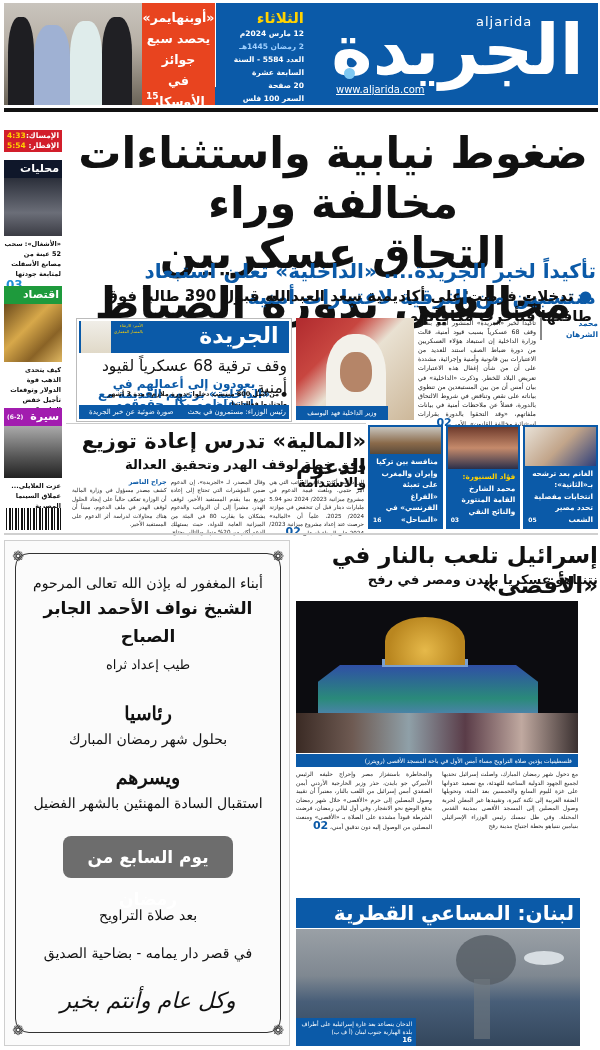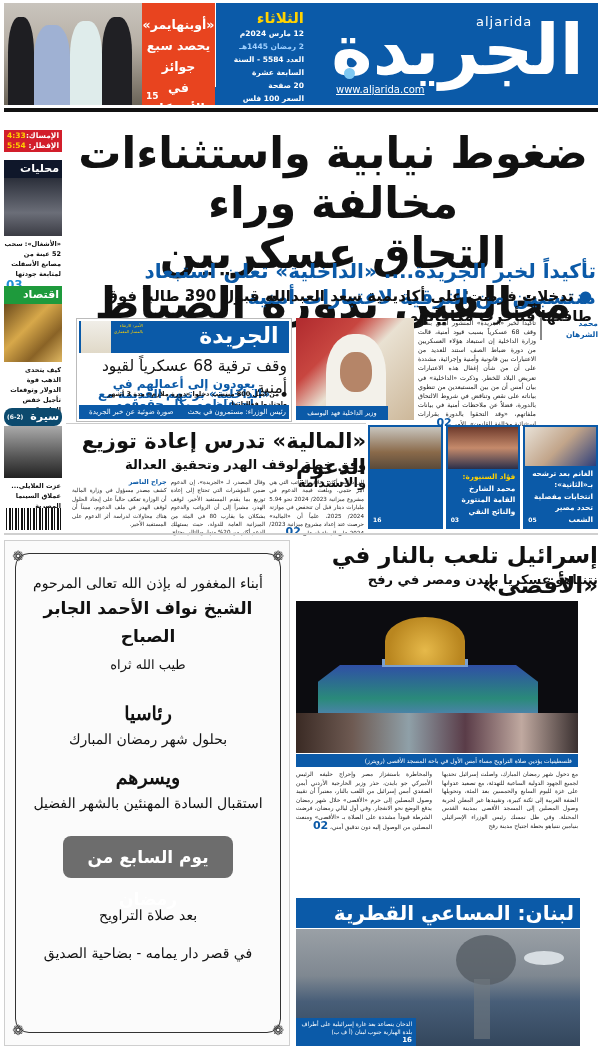--- a/index.html
+++ b/index.html
@@ -5,21 +5,21 @@
   * { box-sizing: border-box; margin: 0; padding: 0; }
   html, body { width: 600px; height: 1050px; overflow: hidden; background: #fff; }
   body { font-family: "DejaVu Sans", sans-serif; direction: rtl; position: relative; color: #111; }
 
   
   .mast { position: absolute; top: 0; left: 0; width: 600px; height: 107px; }
   .oscar-photo { position: absolute; left: 4px; top: 3px; width: 138px; height: 102px;
     background: linear-gradient(180deg,#c9c4bd 0%,#b7b0a6 40%,#6b6458 100%); overflow: hidden; }
   .oscar-photo .p { position:absolute; bottom:0; border-radius: 40% 40% 0 0; }
   .oscar-red { position: absolute; left: 142px; top: 3px; width: 73px; height: 102px; background: #e8441f; color: #fff;
-    text-align: center; font-weight: bold; font-size: 12.5px; line-height: 21px; padding-top: 11px; }
+    text-align: center; font-weight: bold; font-size: 12.5px; line-height: 21px; padding-top: 4px; }
   .oscar-red .pg { position:absolute; left:4px; bottom:4px; font-size:9px; line-height:10px; }
   .mast-blue { position: absolute; left: 215px; top: 3px; width: 383px; height: 102px; background: #0b5aa8; }
   .date-box { position: absolute; left: 215px; top: 3px; width: 95px; height: 84px; color:#fff; text-align: right; padding: 6px 6px 0 0;
     border-left: 1px solid #fff; }
   .date-box .day { color: #ffd200; font-weight: bold; font-size: 15px; line-height: 18px; }
   .date-box .ln { font-size: 7.5px; line-height: 13px; font-weight: bold; }
   .date-box .ln.light { color: #9fd0ff; }
   .logo-ar { position: absolute; left: 330px; top: 10px; width: 255px; height: 80px; color: #fff; font-weight: bold;
     font-size: 70px; line-height: 80px; text-align: center; letter-spacing: -2px; font-family: "DejaVu Sans", sans-serif; }
   .logo-en { position: absolute; left: 476px; top: 14px; color: #fff; font-size: 13px; letter-spacing: 1px; direction: ltr; }
@@ -172,21 +172,21 @@
 </div>
 
 <div class="side" style="top:286px;">
   <div class="sec-head" style="background:#1e9a3c;">اقتصاد</div>
   <div class="sec-thumb" style="background:linear-gradient(135deg,#6b4a1c,#d7a84a 40%,#8a6326 70%,#e0b862);"></div>
   <div class="sec-text">كيف يتحدى الذهب قوة الدولار وتوقعات تأجيل خفض الفائدة؟</div>
   <div class="sec-pg" style="color:#1e9a3c;">08</div>
 </div>
 
 <div class="side" style="top:408px;">
-  <div class="sec-head" style="background:#0c4a6e;border-radius:8px;">
+  <div class="sec-head" style="background:#a21caf;">
     <span>سيرة</span>
     <span style="position:absolute;left:3px;font-size:6px;">(6-2)</span>
   </div>
   <div class="sec-thumb" style="height:52px;background:linear-gradient(180deg,#aaa,#555 60%,#222);"></div>
   <div class="sec-text">عزت العلايلي... عملاق السينما المصرية</div>
   <div class="sec-pg" style="color:#e8441f;">14</div>
 </div>
 <div class="barcode"></div>
 
 <div class="headline">
@@ -253,43 +253,45 @@
     <div class="pic" style="background:linear-gradient(180deg,#6e3a2c,#c58a6b 50%,#2b2f4a);"></div>
     <div class="txt">
       <span class="y">فؤاد السنيورة:</span>
       <span>محمد الشارخ القامة المنتورة والنائج النقي</span>
       <span class="pg">03</span>
     </div>
   </div>
   <div class="teaser">
     <div class="pic" style="background:linear-gradient(180deg,#c8c5be,#8a6a4a 60%,#5a4a3a);"></div>
     <div class="txt">
+      <span>منافسة بين تركيا وإيران والمغرب على تعبئة «الفراغ الفرنسي» في «الساحل»</span>
       <span class="pg">16</span>
     </div>
   </div>
 </div>
 
 <div class="mid-rule"></div>
 
 <div class="ad">
   <div class="ad-inner">
     <span class="orn" style="left:-6px;top:-6px;">❁</span>
     <span class="orn" style="right:-6px;top:-6px;">❁</span>
     <span class="orn" style="left:-6px;bottom:-6px;">❁</span>
     <span class="orn" style="right:-6px;bottom:-6px;">❁</span>
     <div class="l1">أبناء المغفور له بإذن الله تعالى المرحوم</div>
     <div class="l2">الشيخ نواف الأحمد الجابر الصباح</div>
-    <div class="l3">طيب الله ثراه</div>
+    <div class="l3">طيب إعداد ثراه</div>
     <div class="l4">رئاسيا</div>
     <div class="l5">بحلول شهر رمضان المبارك</div>
     <div class="l6">ويسرهم</div>
     <div class="l7">استقبال السادة المهنئين بالشهر الفضيل</div>
     <div class="pill">يوم السابع من رمضان</div>
     <div class="l8">بعد صلاة التراويح</div>
     <div class="l9">في قصر دار يمامه - بضاحية الصديق</div>
+    <div class="l10">وكل عام وأنتم بخير</div>
   </div>
 </div>
 
 <div class="aqsa-head">إسرائيل تلعب بالنار في «الأقصى»</div>
 <div class="aqsa-sub">نتنياهو عسكريا بايدن ومصر في رفح</div>
 <div class="aqsa-photo">
   <div class="oct"></div>
   <div class="drum"></div>
   <div class="dome"></div>
   <div class="crowd"></div>

